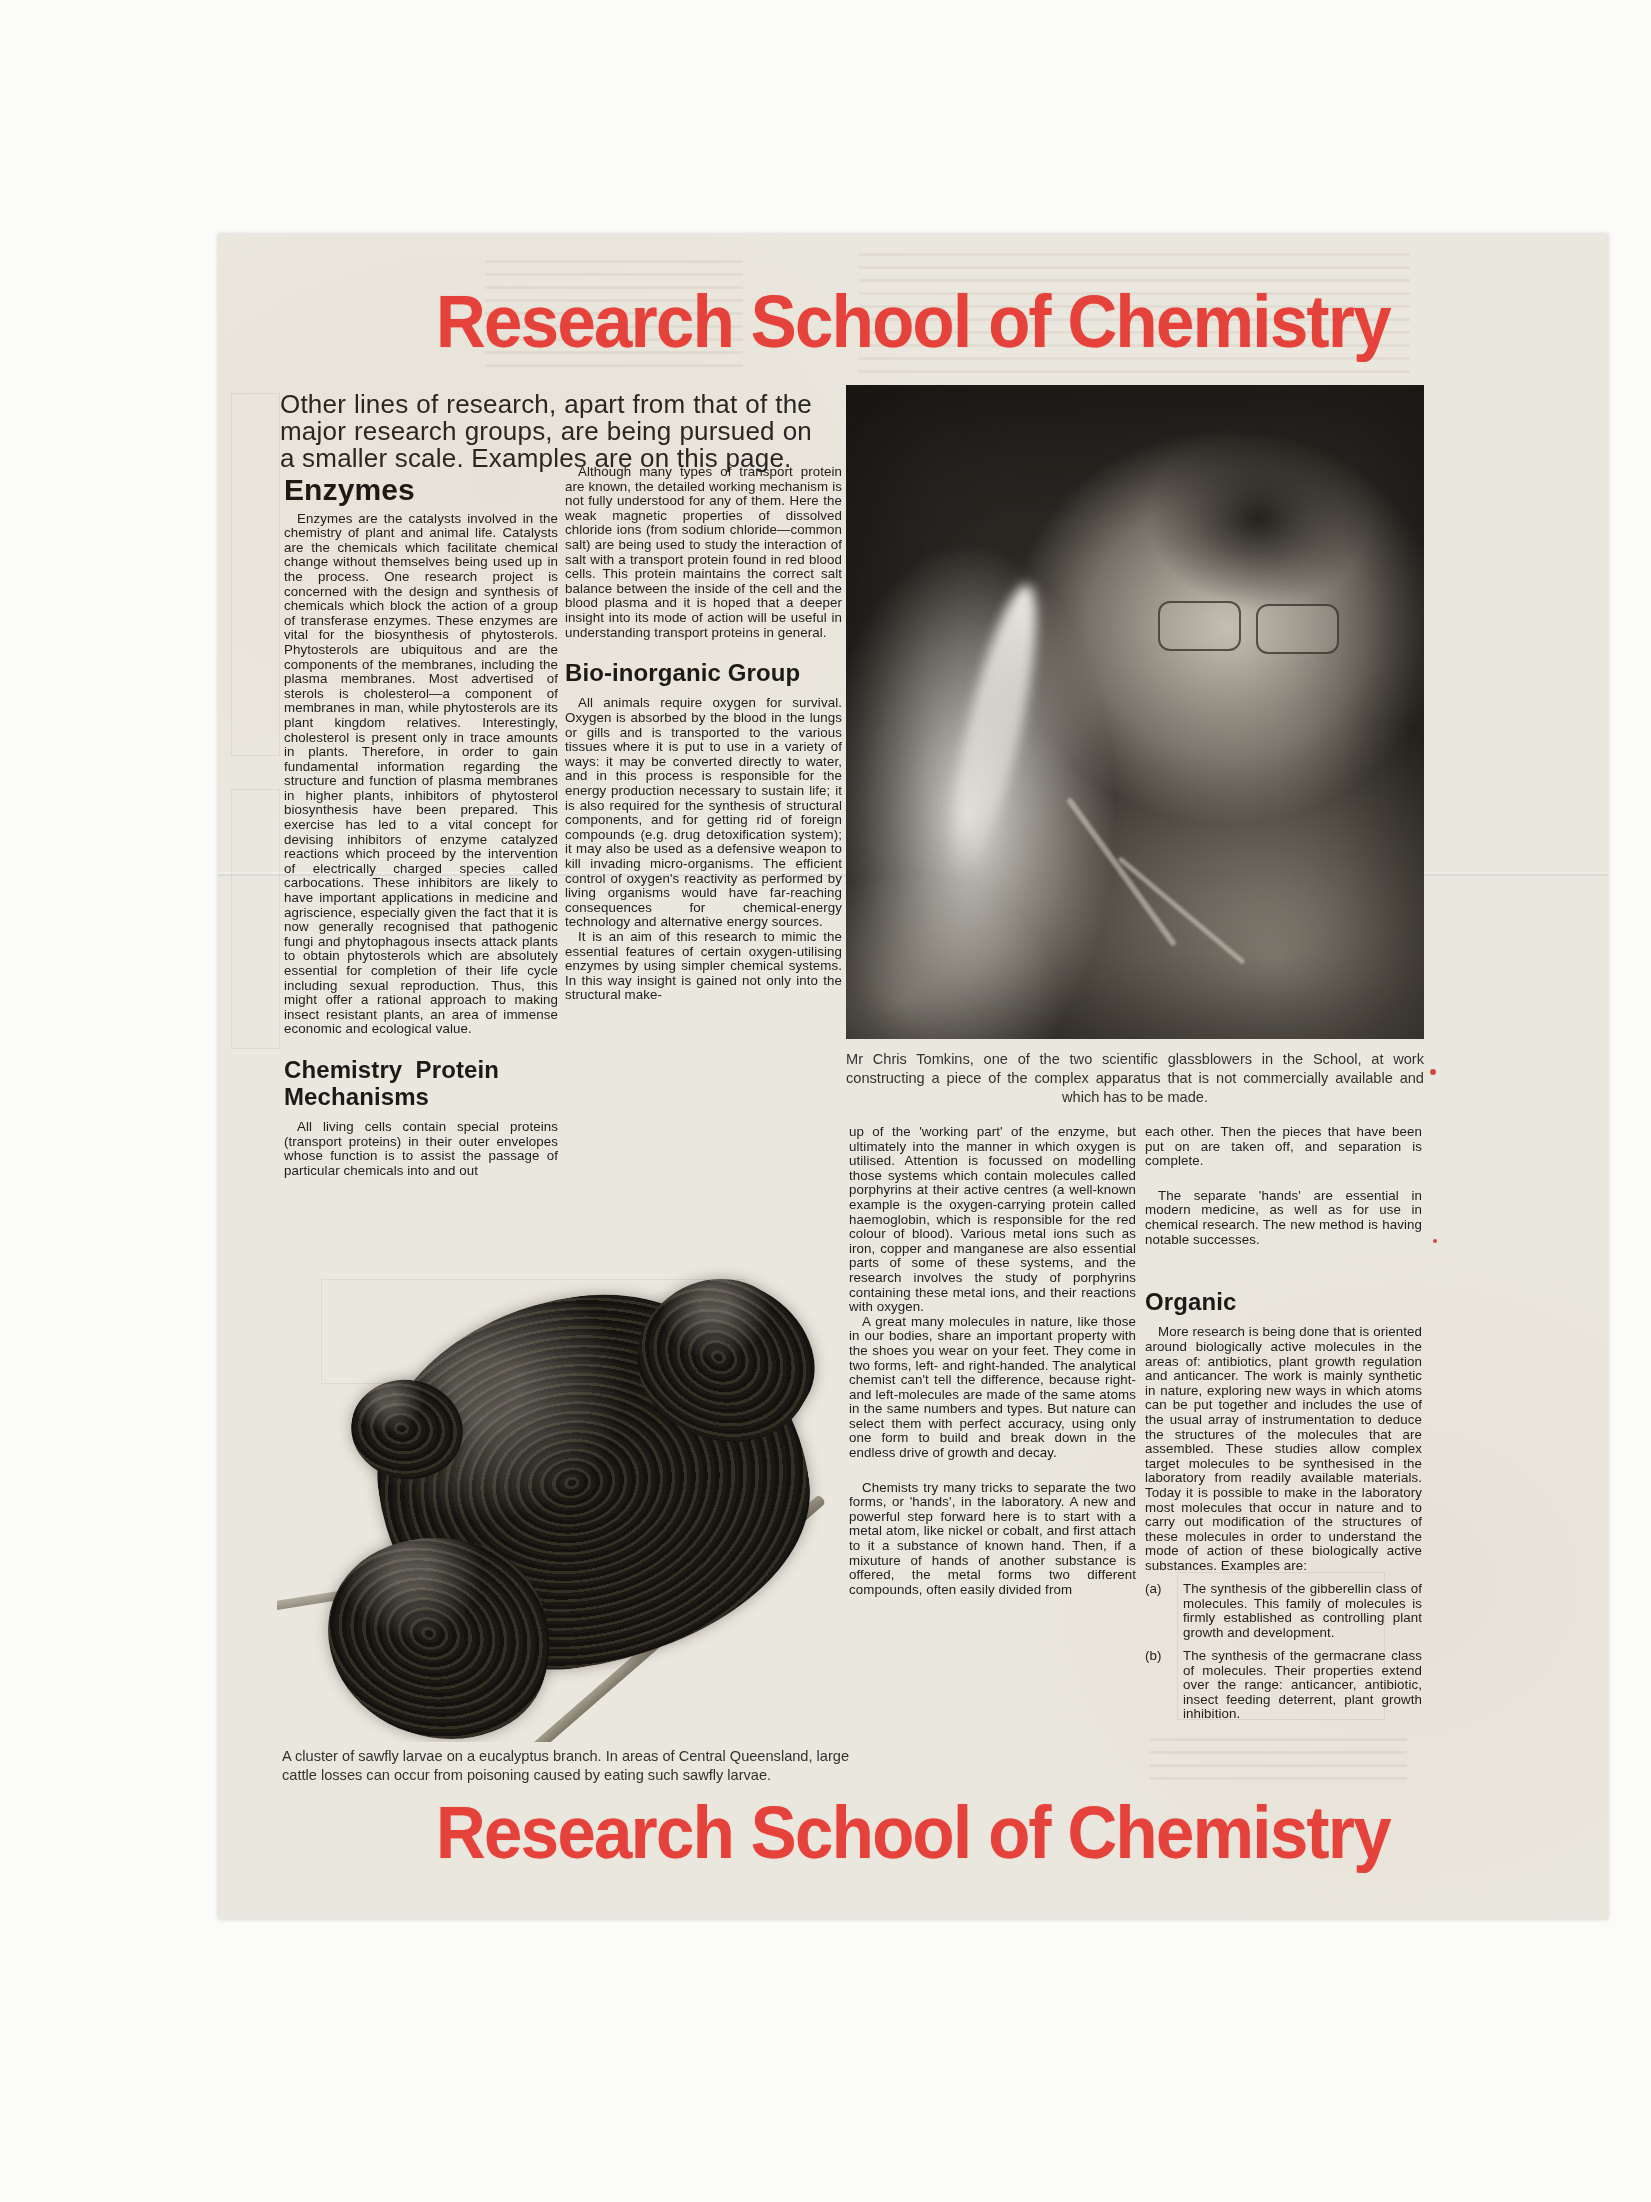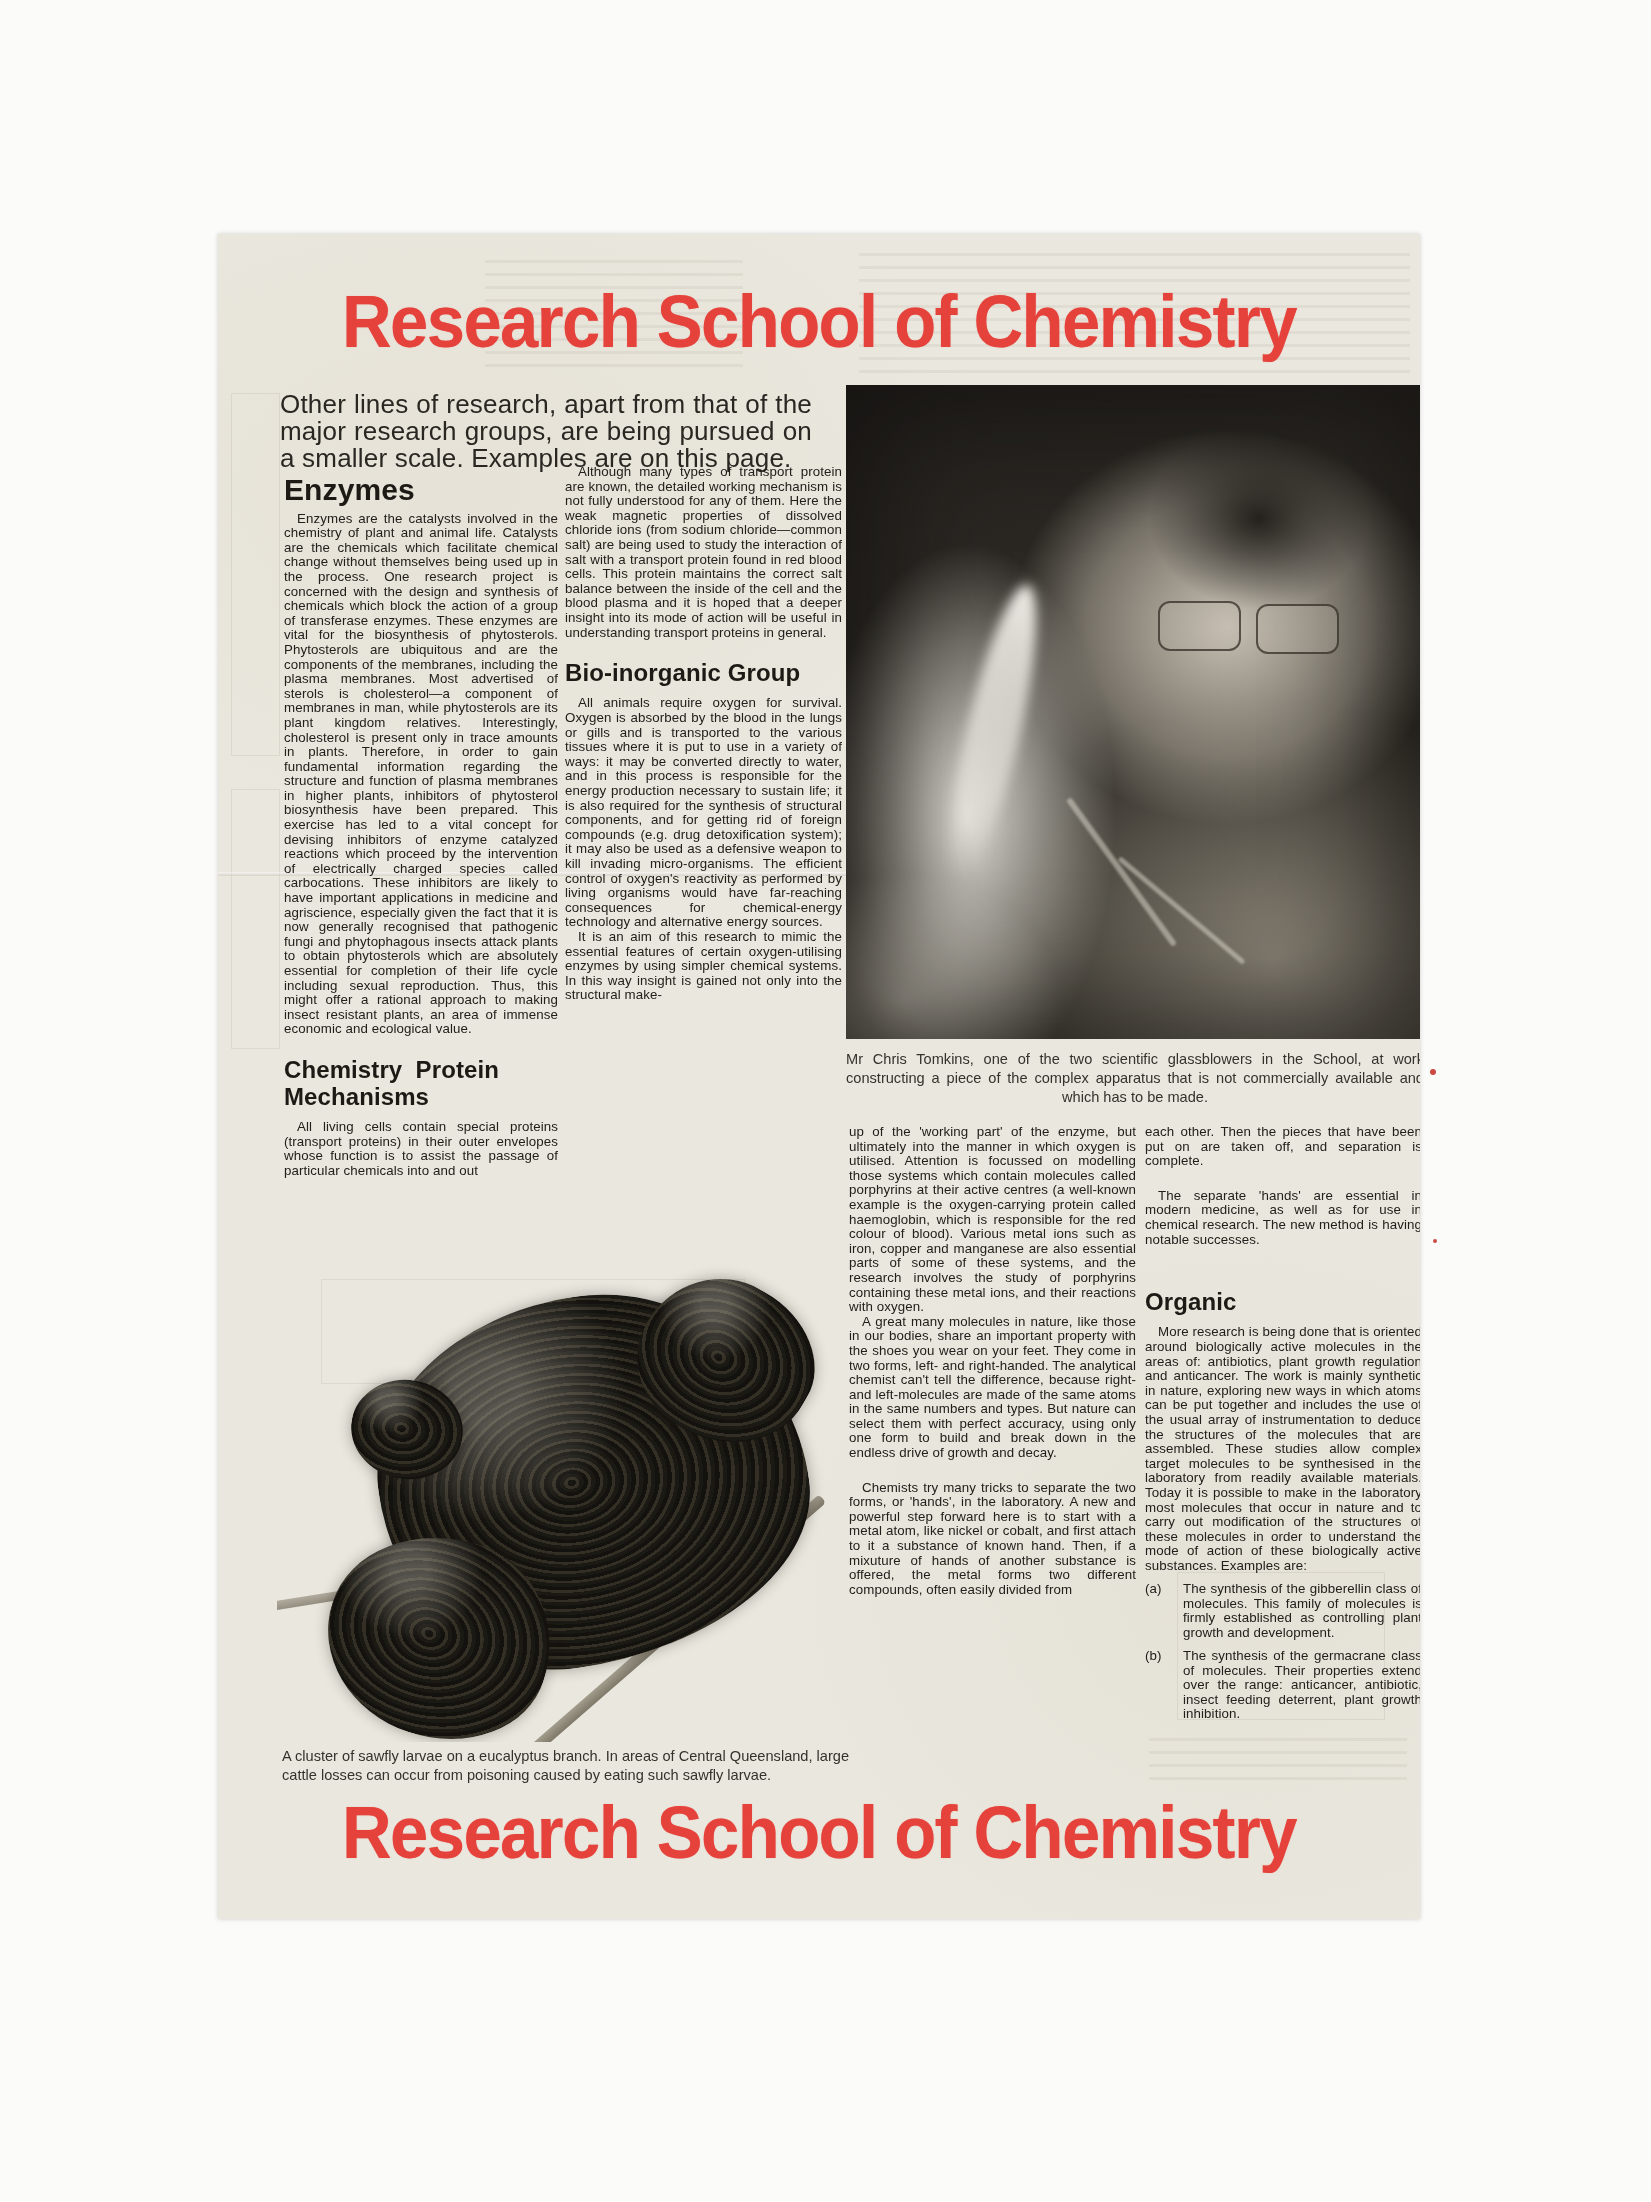--- a/index.html
+++ b/index.html
@@ -1,17 +1,17 @@
 <!DOCTYPE html>
 <html style="font-size:13.8px"><head>
 <meta charset="utf-8">
 <style>
   html,body{margin:0;padding:0;background:#fbfbfa;width:1652px;height:2203px;position:relative;
             font-family:"Liberation Sans",sans-serif;-webkit-font-smoothing:antialiased;}
-  .paper{position:absolute;left:218px;top:234px;width:1202px;height:1685px;
+  .paper{position:absolute;left:218px;top:234px;width:1390px;height:1685px;
          background:
            radial-gradient(ellipse 774px 516px at 20% 15%, rgba(214,206,188,0.20), rgba(214,206,188,0) 70%),
            radial-gradient(ellipse 688px 602px at 85% 80%, rgba(205,198,182,0.18), rgba(205,198,182,0) 70%),
            #eae7de;
          box-shadow:0 0 4.3px rgba(70,65,55,0.25);overflow:hidden;}
   .crease{position:absolute;left:0;top:638px;width:100%;height:4.3px;
           background:linear-gradient(180deg,rgba(255,255,255,0.55),rgba(120,110,95,0.16));}
   .ghost-lines{position:absolute;background:repeating-linear-gradient(180deg,rgba(138,128,110,0.10) 0 3.4px,rgba(138,128,110,0) 3.4px 13px);}
   .ghost-box{position:absolute;border:0.9px solid rgba(150,140,118,0.16);}
   .speck{position:absolute;border-radius:50%;background:#cd4a42;}

